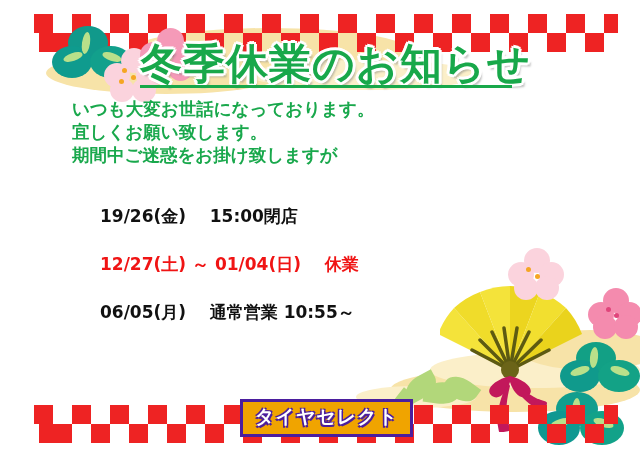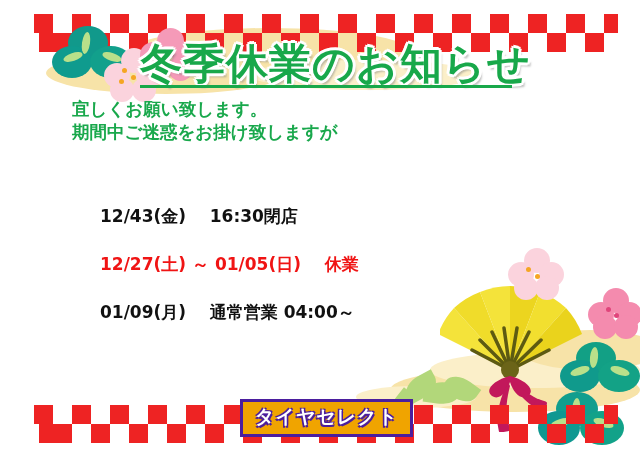--- a/index.html
+++ b/index.html
@@ -197,39 +197,40 @@
     <div class="petal" style="left:6px;  top:28px; width:25px; height:25px; background:#f59ab8;"></div>
     <div class="petal" style="left:28px; top:28px; width:25px; height:25px; background:#f59ab8;"></div>
     <div class="dot" style="left:20px; top:18px;"></div>
     <div class="dot" style="left:29px; top:24px;"></div>
   </div>
 
   <div id="title">冬季休業のお知らせ</div>
   <div id="title-underline"></div>
 
   <div id="intro">
+    <div>いつも大変お世話になっております。</div>
     <div>宜しくお願い致します。</div>
     <div>期間中ご迷惑をお掛け致しますが</div>
   </div>
 
   <div id="schedule">
     <div class="line">
-      <span>12/43(金)</span>
+      <span>19/26(金)</span>
       &nbsp;&nbsp;
-      <span>16:30閉店</span>
+      <span>15:00閉店</span>
     </div>
     <div class="line holiday">
-      <span>12/27(土) ～ 01/05(日)</span>
+      <span>12/27(土) ～ 01/04(日)</span>
       &nbsp;&nbsp;
       <span>休業</span>
     </div>
     <div class="line last">
-      <span>01/09(月)</span>
+      <span>06/05(月)</span>
       &nbsp;&nbsp;
-      <span>通常営業 04:00～</span>
+      <span>通常営業 10:55～</span>
     </div>
   </div>
 
   <div id="fan">
     <svg width="200" height="180" viewBox="0 0 200 180">
       <g transform="translate(70,118)">
         <path d="M0,0 L-72,-36 A80,80 0 0,1 -56,-62 Z" fill="#f4e33a"></path>
         <path d="M0,0 L-56,-62 A80,80 0 0,1 -30,-78 Z" fill="#f0dc2a"></path>
         <path d="M0,0 L-30,-78 A80,80 0 0,1 0,-84 Z" fill="#f4e33a"></path>
         <path d="M0,0 L0,-84 A80,80 0 0,1 30,-78 Z" fill="#ecd51f"></path>

